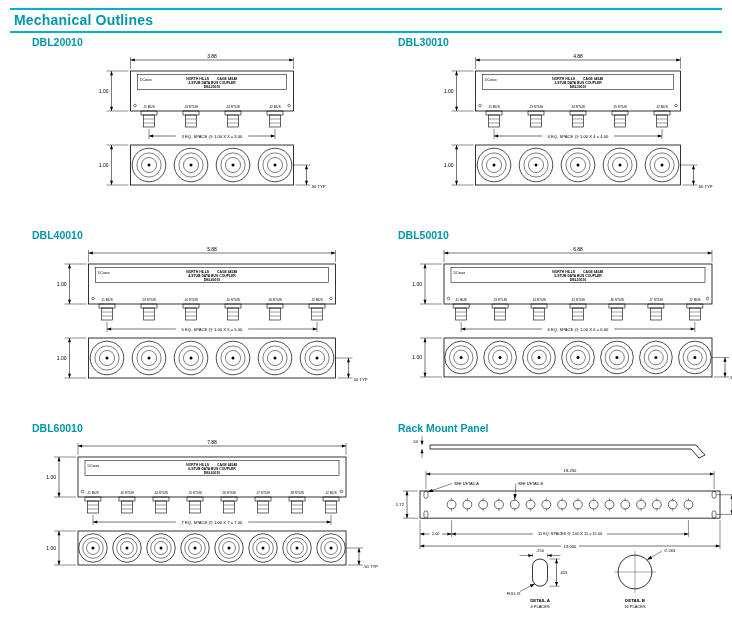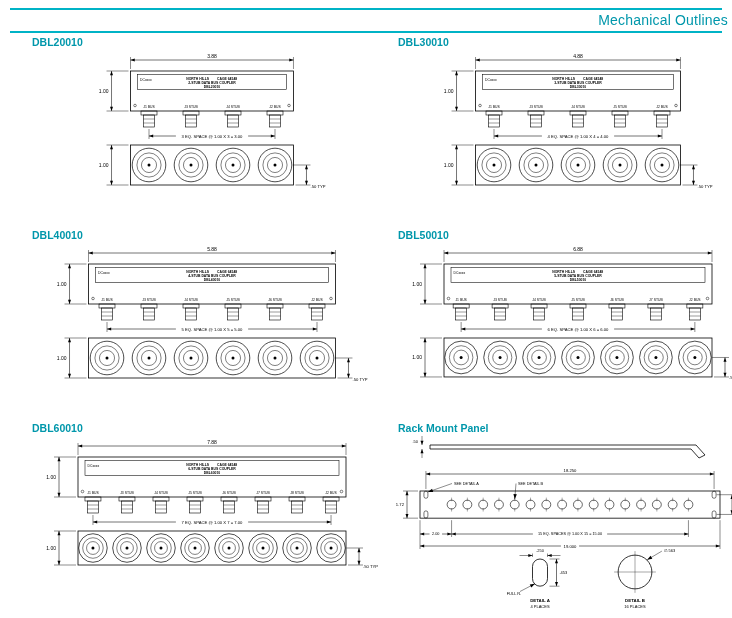--- a/index.html
+++ b/index.html
@@ -1,19 +1,19 @@
 <!DOCTYPE html>
 <html style="--accent: #0097AB; --rule: #00B3C6;"><head>
 <meta charset="utf-8">
 <style>
   html,body{margin:0;padding:0;}
   body{width:732px;height:618px;background:#fff;font-family:"Liberation Sans",sans-serif;overflow:hidden;}
   .rule{height:2px;background:var(--rule,#00B3C6);margin:0 10px;}
   header{padding-top:8px;}
-  h1{color:var(--accent,#0097AB);font-size:14px;font-weight:400;margin:2px 4px 3px 14px;letter-spacing:.2px;text-align:right;}
+  h1{color:var(--accent,#0097AB);font-size:14px;font-weight:700;margin:2px 15px 3px 14px;letter-spacing:.2px;}
   .grid{display:grid;grid-template-columns:366px 366px;padding-left:21px;}
   .panel{height:193px;overflow:hidden;}
   .panel-title{color:var(--accent,#0097AB);font-size:10.5px;font-weight:700;margin:3px 0 1px 11px;}
   svg.drawing{display:block;margin:0 auto;}
   svg text{font-family:"Liberation Sans",sans-serif;}
 </style>
 </head>
 <body>
 
 <header>

